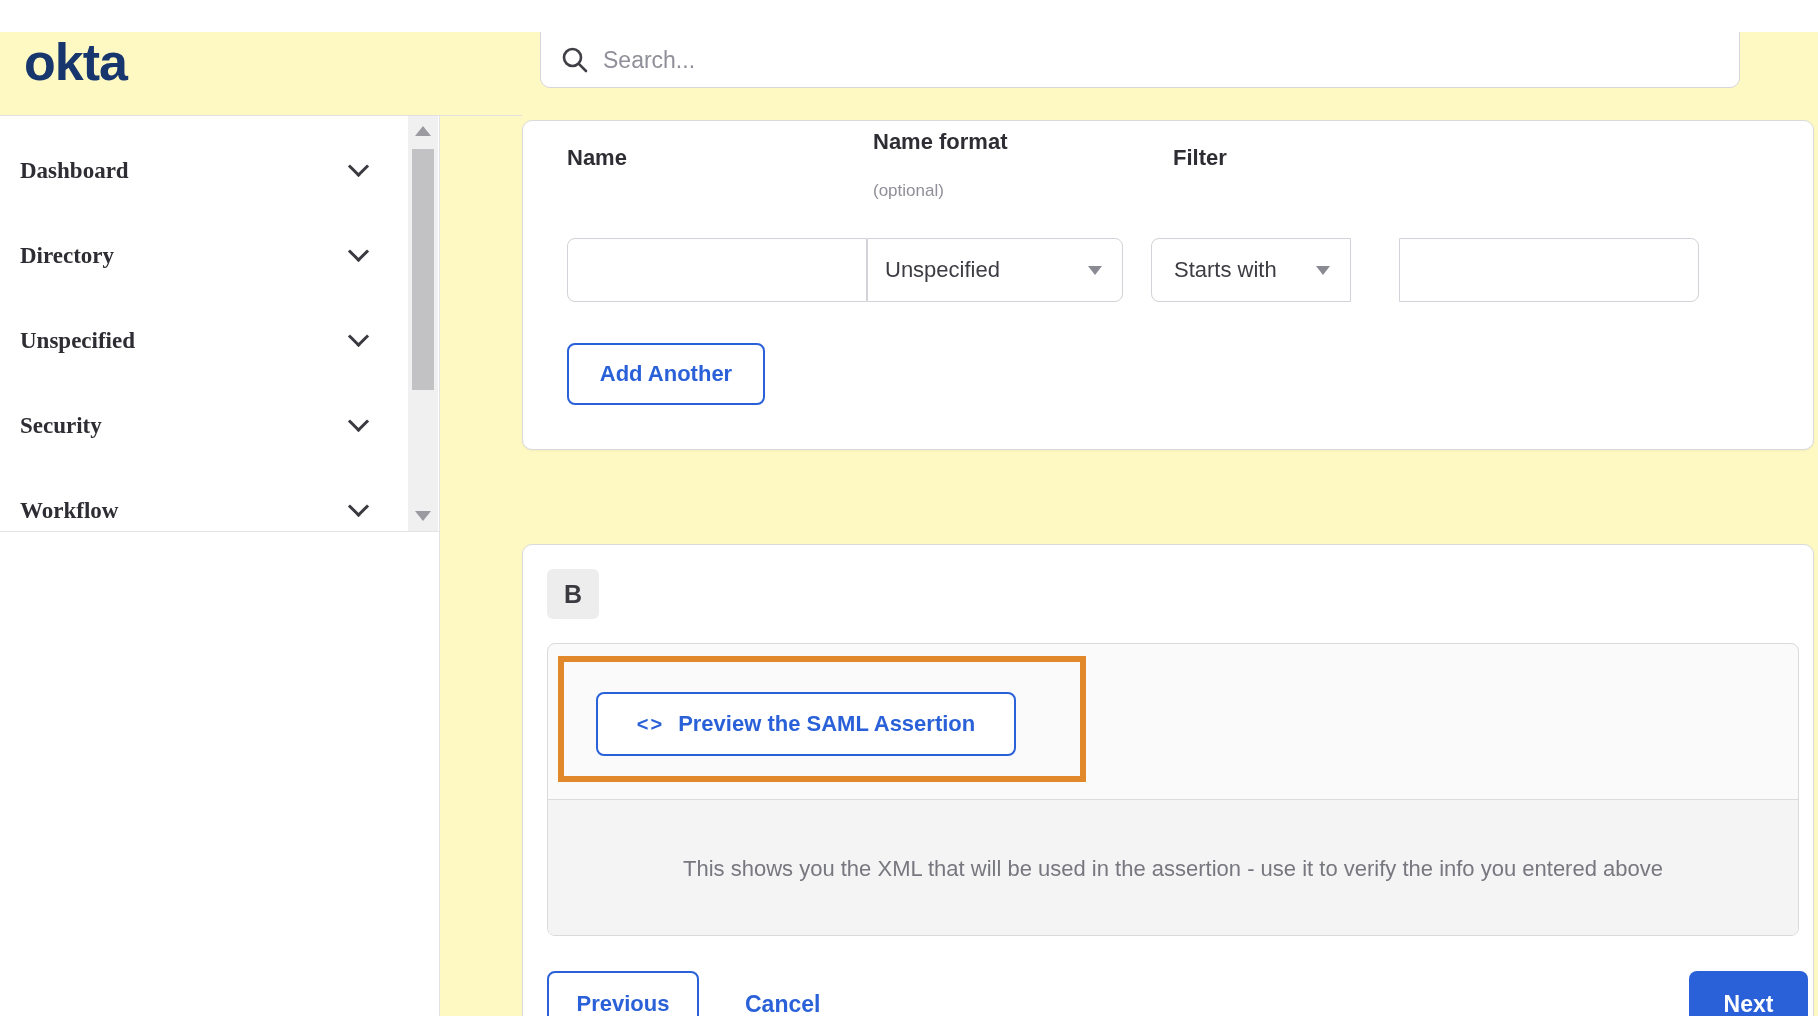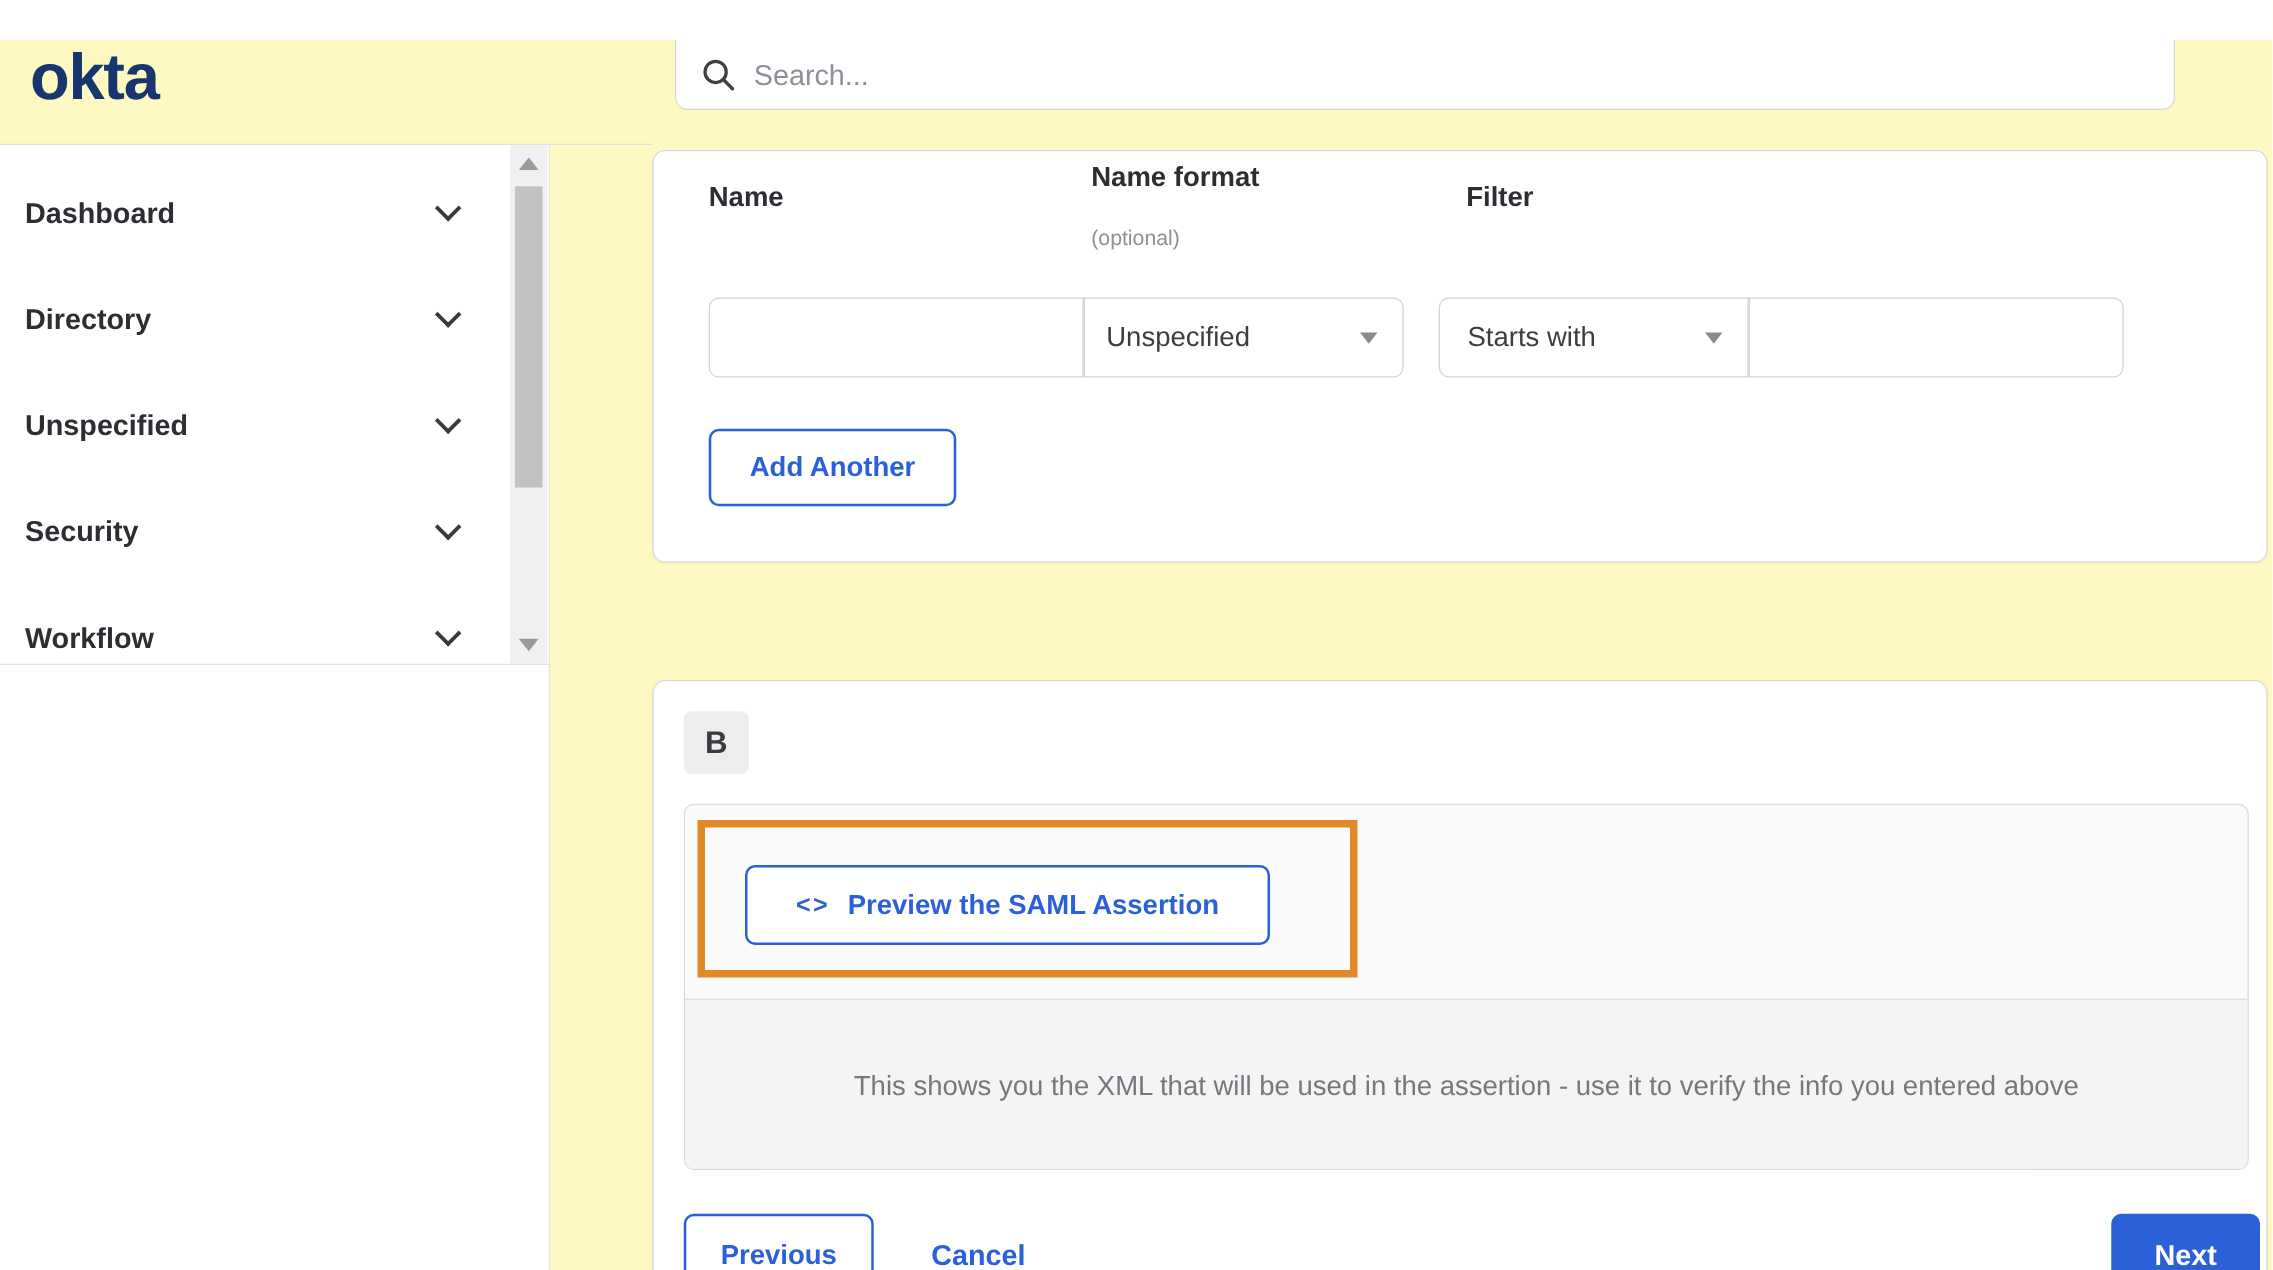--- a/index.html
+++ b/index.html
@@ -30,20 +30,21 @@
     font-family:"Liberation Sans", sans-serif; color:#3c3c43; background:transparent;
   }
   .search-input::placeholder { color:#8f8f99; }
   .header-line { position:absolute; left:0; top:83px; width:522px; height:1px; background:#e0e0e3; }
 
   
   .sidebar {
     position:absolute; left:0; top:84px; width:440px; height:416px;
     background:#fff; border-right:1px solid #e3e3e6; border-bottom:1px solid #e3e3e6;
     padding-top:12px;
+    font-family:Liberation Serif, serif;
   }
   .nav-item {
     height:85px; display:flex; align-items:center; justify-content:space-between;
     padding:0 73px 0 20px; cursor:pointer;
   }
   .nav-item .label { font-size:23px; font-weight:600; color:#2d2d33; }
   .chev {
     width:15px; height:15px;
     border-right:3px solid #39393f; border-bottom:3px solid #39393f;
     transform:rotate(45deg); margin-top:-8px;
@@ -209,21 +210,21 @@
     <div class="col-sublabel" style="left:350px; top:60px">(optional)</div>
     <div class="col-label" style="left:650px; top:24px">Filter</div>
 
     <input class="tinput rad-l" style="left: 44px; width: 300px;" value="">
 
     <div class="select rad-r" style="left:344px; width:256px;">
       <span class="val">Unspecified</span>
       <span class="select-arrow"></span>
     </div>
 
-    <div class="select rad-l" style="left:628px; width:248px;">
+    <div class="select rad-l" style="left:628px; width:200px;">
       <span class="val">Starts with</span>
       <span class="select-arrow"></span>
     </div>
 
     <input class="tinput rad-r" style="left: 876px; width: 300px;" value="">
 
     <button class="btn-outline add-another">Add Another</button>
   </section>
 
   <section class="card card2">

